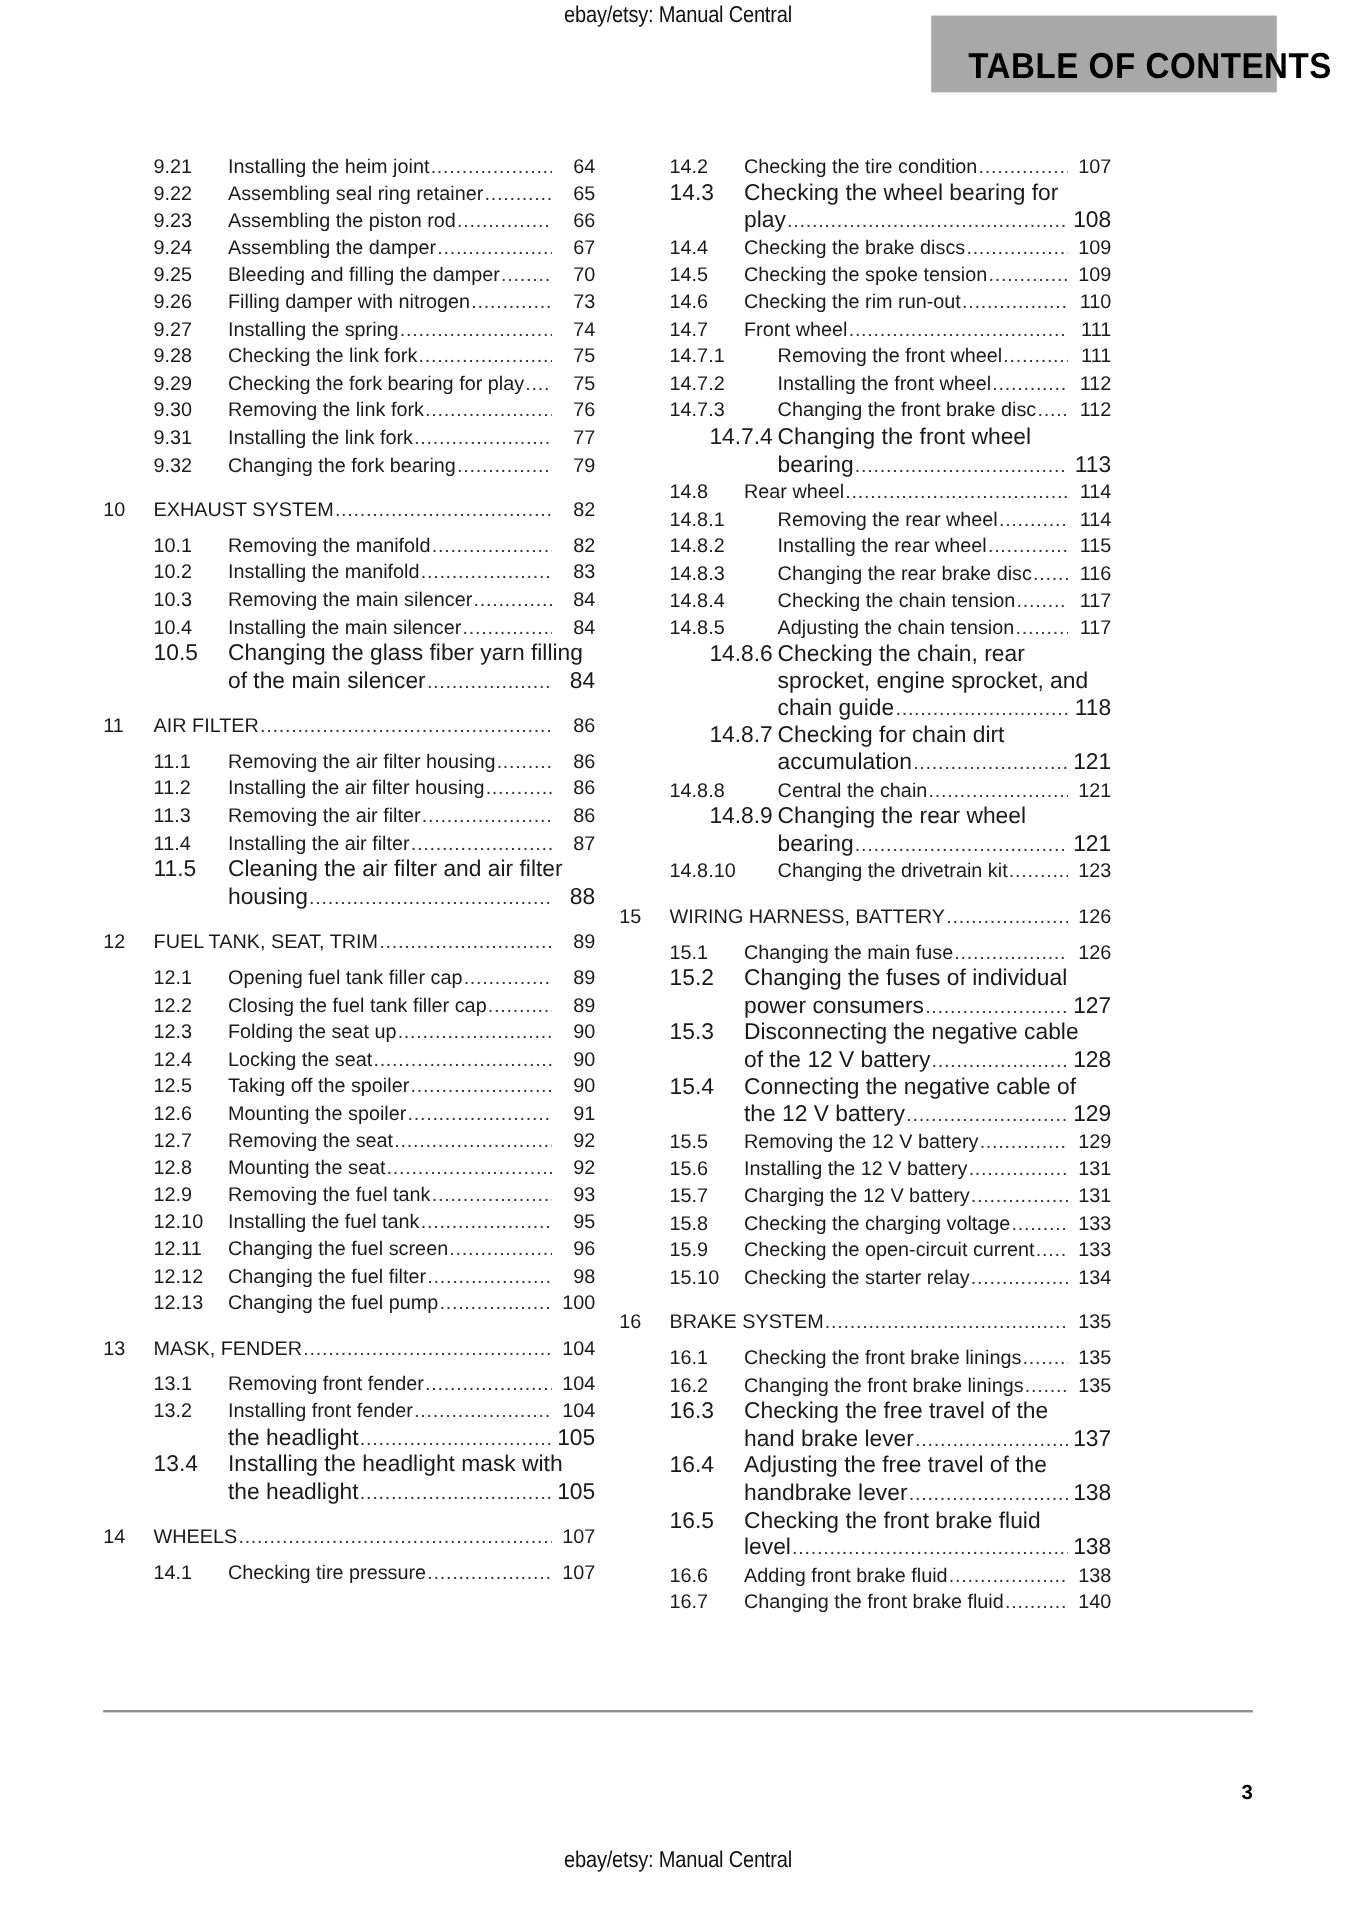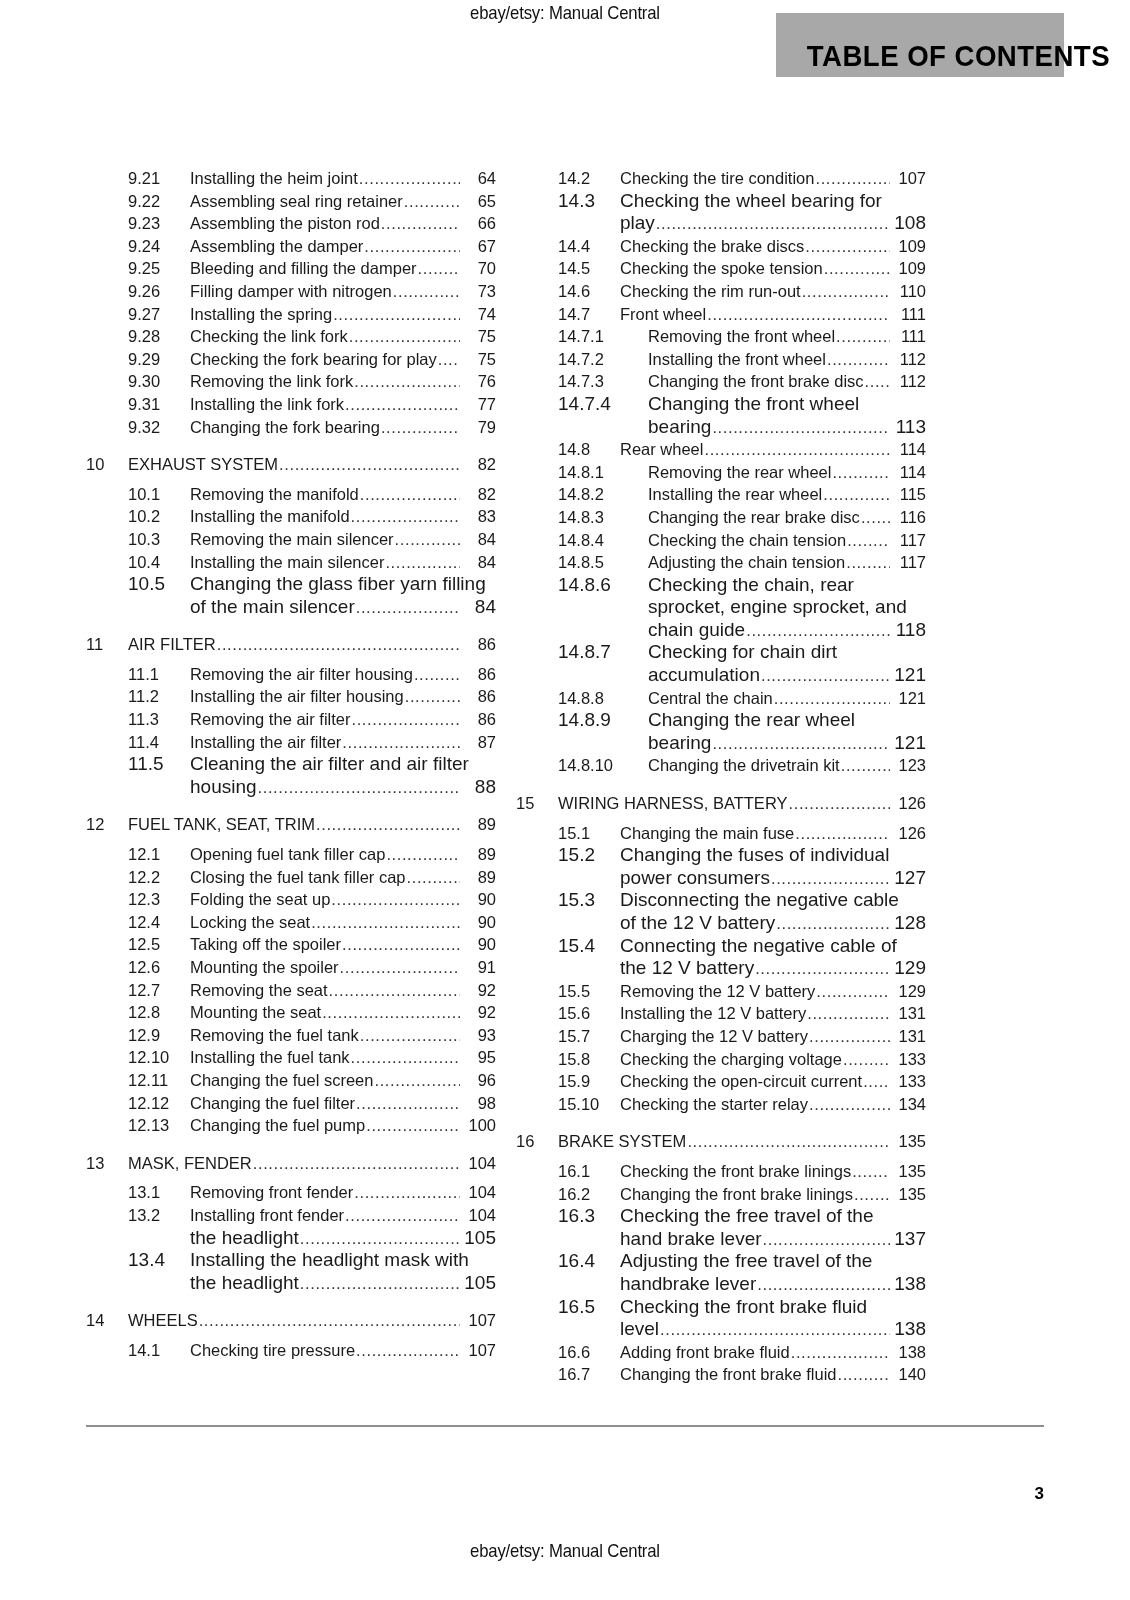--- a/index.html
+++ b/index.html
@@ -63,21 +63,20 @@
     color: #000;
     transform: scaleX(0.92);
     transform-origin: right center;
     font-family: "Liberation Sans", sans-serif;
   }
 
   
   .col {
     position: absolute;
     top: 128px;
-    margin-top: 39px;
   }
   .col-left  { left: 86px;  width: 410px; }
   .col-right { left: 516px; width: 410px; }
 
   
   .entry {
     display: flex;
     align-items: baseline;
     font-size: 16.5px;
     line-height: 22.6px;
@@ -129,21 +128,21 @@
     color: #1a1a1a;
   }
   .multi .line {
     display: flex;
     align-items: baseline;
   }
   .multi .num {
     flex: 0 0 auto;
   }
   .multi.sub .num    { width: 62px; margin-left: 42px; }
-  .multi.subsub .num { width: 86px; margin-left: 42px; }
+  .multi.subsub .num { width: 86px; margin-left: 42px; text-align: right; }
   .multi .num.blank  { visibility: hidden; }
   .multi .txt {
     flex: 0 0 auto;
     max-width: 300px;
   }
   .multi.subsub .txt { padding-left: 4px; }
 
   
   .rule {
     position: absolute;

